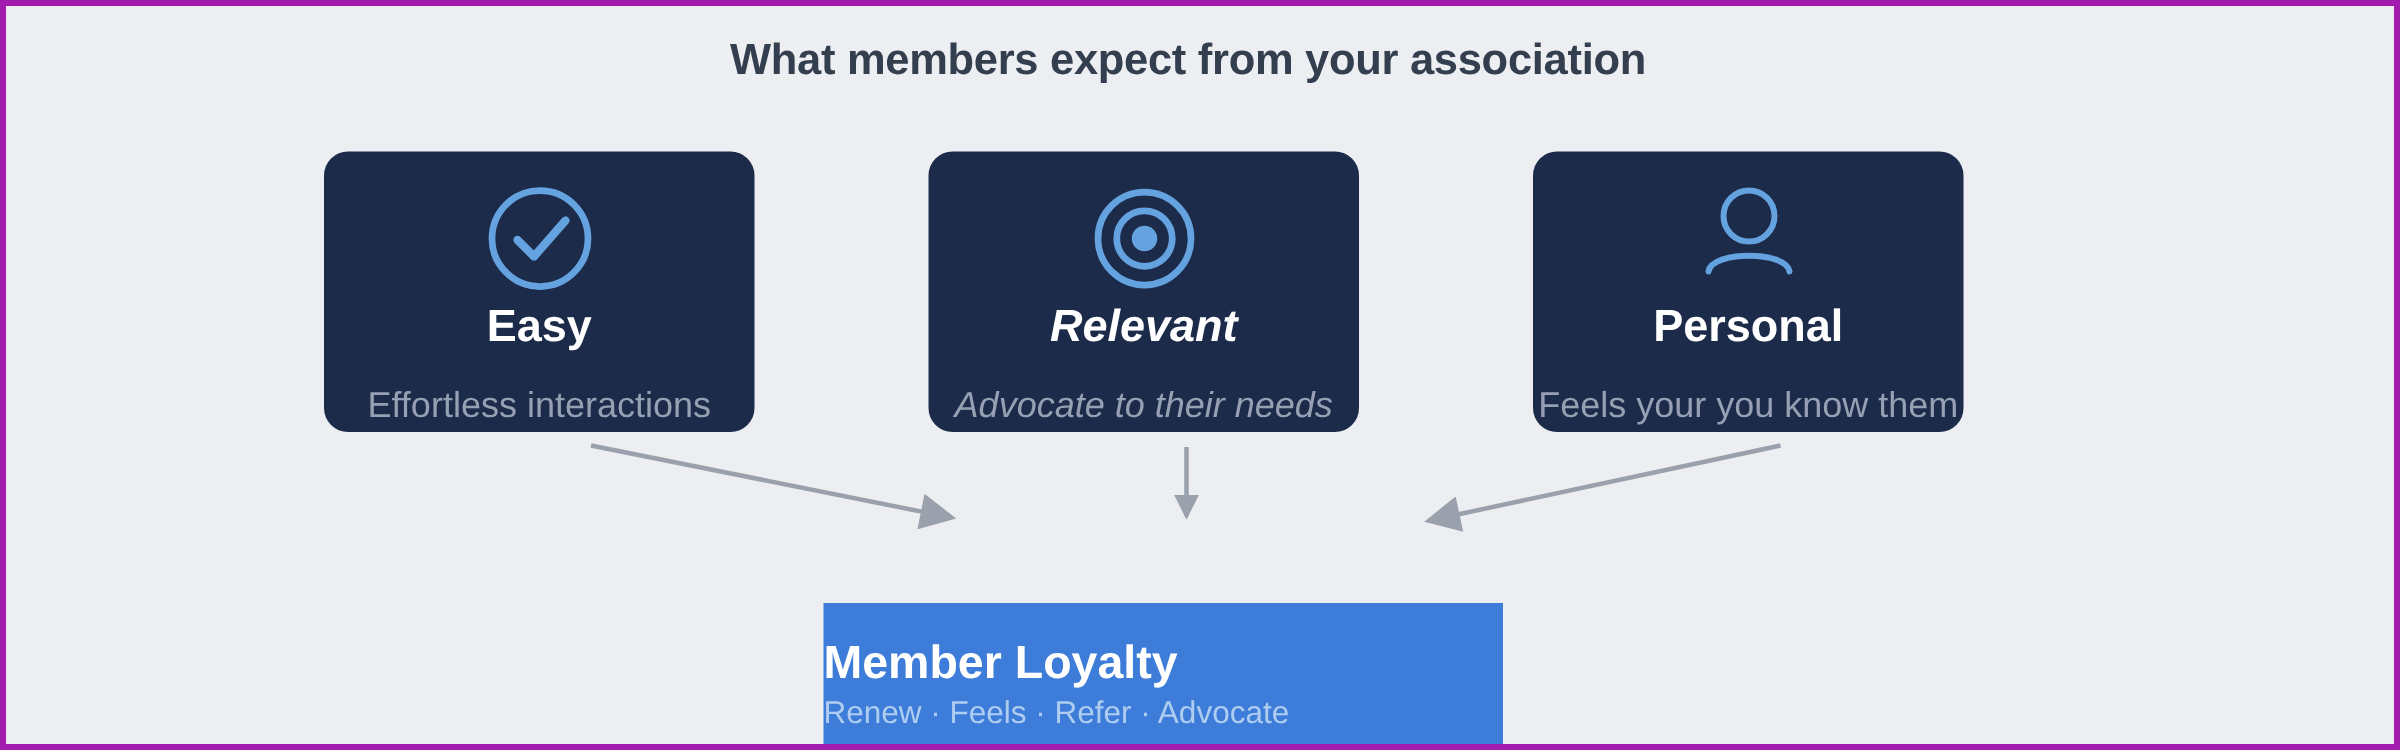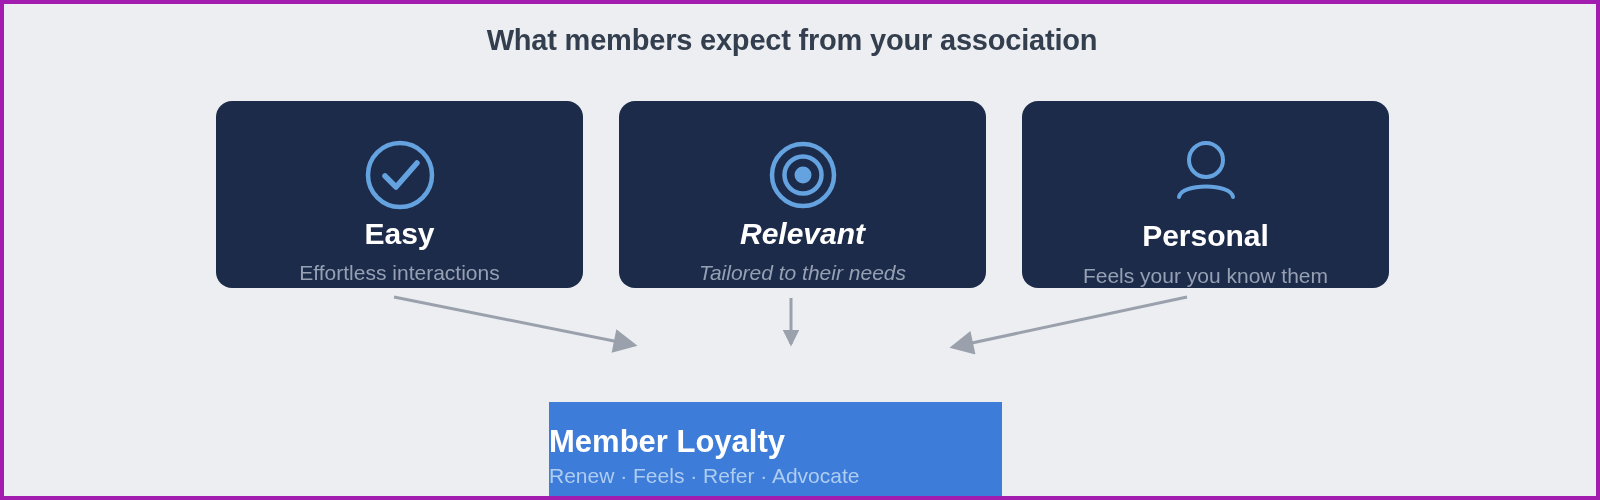--- a/index.html
+++ b/index.html
@@ -24,50 +24,50 @@
     margin: 0;
     font-size: 29px;
     font-weight: 700;
     color: #333e4f;
     letter-spacing: -0.2px;
     white-space: nowrap;
   }
   .card {
     position: absolute;
     top: 97px;
-    width: 367px;
+    width: 287px;
     height: 187px;
     background: #1d2b4a;
     border-radius: 16px;
     display: flex;
     flex-direction: column;
     align-items: center;
-    padding-top: 36px;
+    padding-top: 20px;
     box-sizing: border-box;
   }
   .card.pos-0 { left: 212px; }
   .card.pos-1 { left: 615px; font-style: italic; }
-  .card.pos-2 { left: 1018px; justify-content: space-between; }
+  .card.pos-2 { left: 1018px; }
   .card .icon {
     height: 76px;
     display: flex;
     align-items: center;
     justify-content: center;
   }
   .card-title {
     margin-top: 4px;
     color: #ffffff;
     font-size: 30px;
     font-weight: 700;
     line-height: 1.1;
   }
   .card-subtitle {
-    margin-top: 11px;
+    margin-top: 23px;
     color: #96a0b3;
-    font-size: 21px;
+    font-size: 24px;
   }
   .arrows {
     position: absolute;
     left: 0; top: 0;
     width: 1600px;
     height: 500px;
     pointer-events: none;
   }
   .loyalty {
     position: absolute;
@@ -114,21 +114,21 @@
 
   <div class="card pos-1">
     <span class="icon">
       <svg width="72" height="72" viewBox="0 0 72 72" fill="none">
         <circle cx="36" cy="36" r="31" stroke="#64a2e0" stroke-width="4.5"></circle>
         <circle cx="36" cy="36" r="18.5" stroke="#64a2e0" stroke-width="4.5"></circle>
         <circle cx="36" cy="36" r="8.5" fill="#64a2e0"></circle>
       </svg>
     </span>
     <div class="card-title">Relevant</div>
-    <div class="card-subtitle">Tailored to their needs</div>
+    <div class="card-subtitle">Advocate to their needs</div>
   </div>
 
   <div class="card pos-2">
     <span class="icon">
       <svg width="72" height="72" viewBox="0 0 72 72" fill="none">
         <circle cx="36" cy="21" r="17" stroke="#64a2e0" stroke-width="4"></circle>
         <path d="M9 58 C11 44 61 44 63 58" stroke="#64a2e0" stroke-width="4" stroke-linecap="round"></path>
       </svg>
     </span>
     <div class="card-title">Personal</div>

